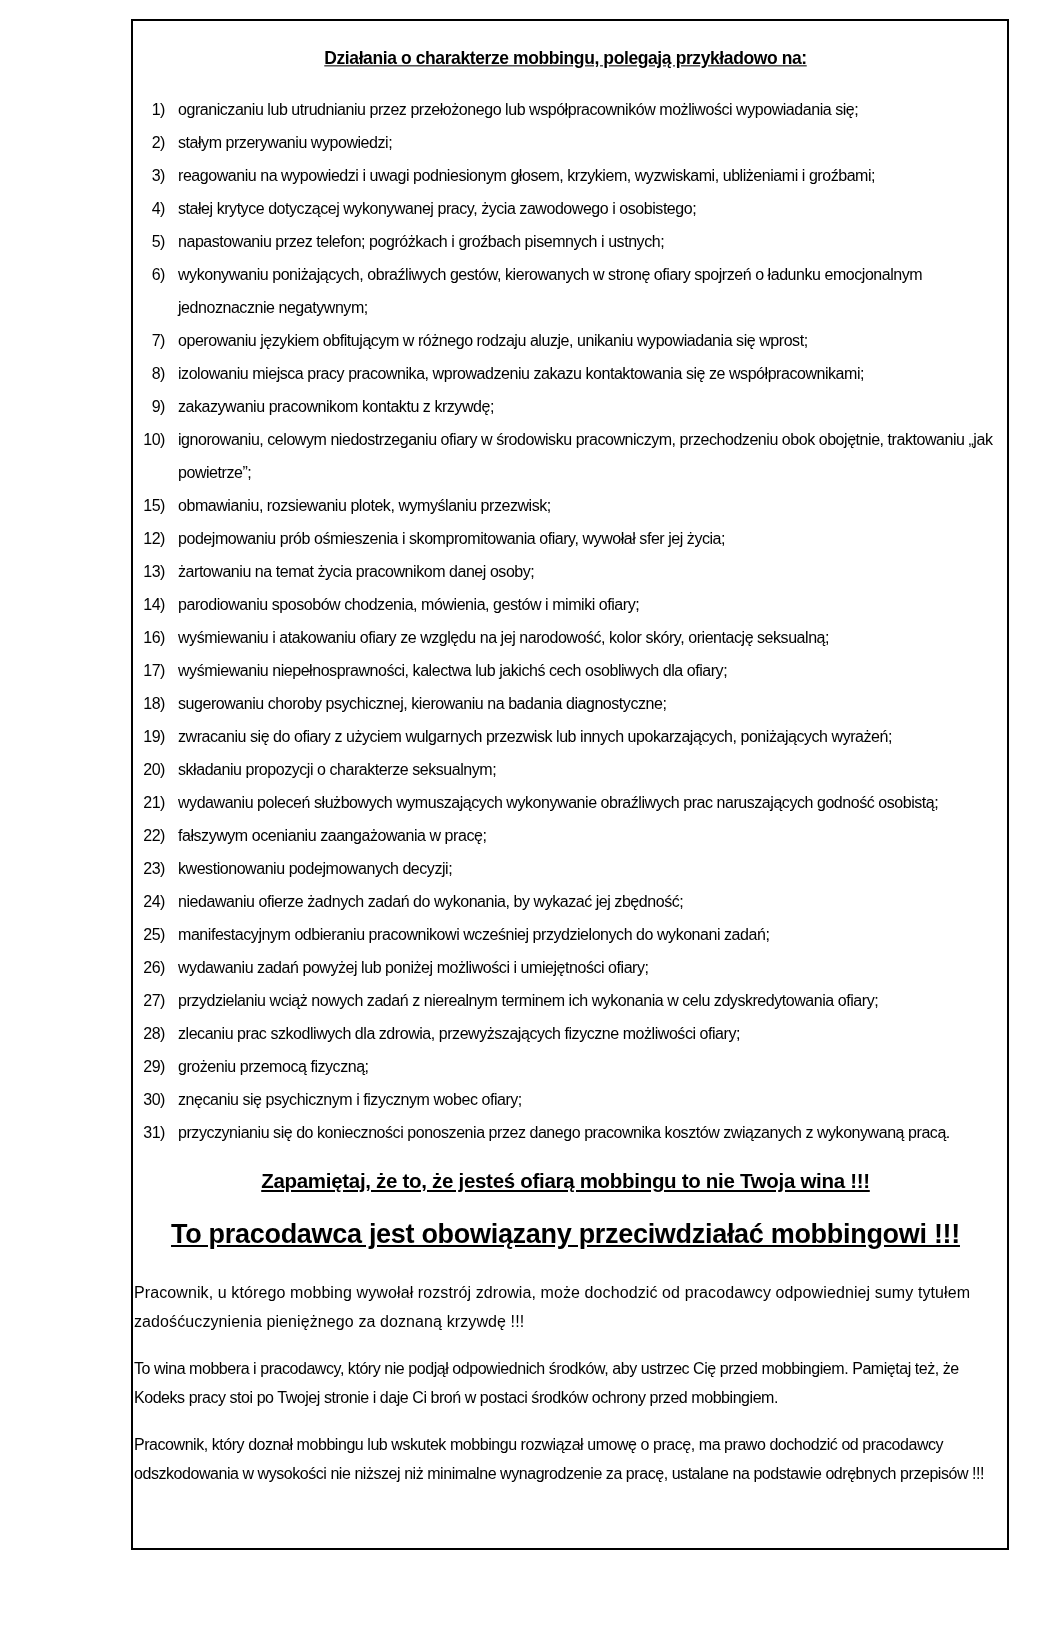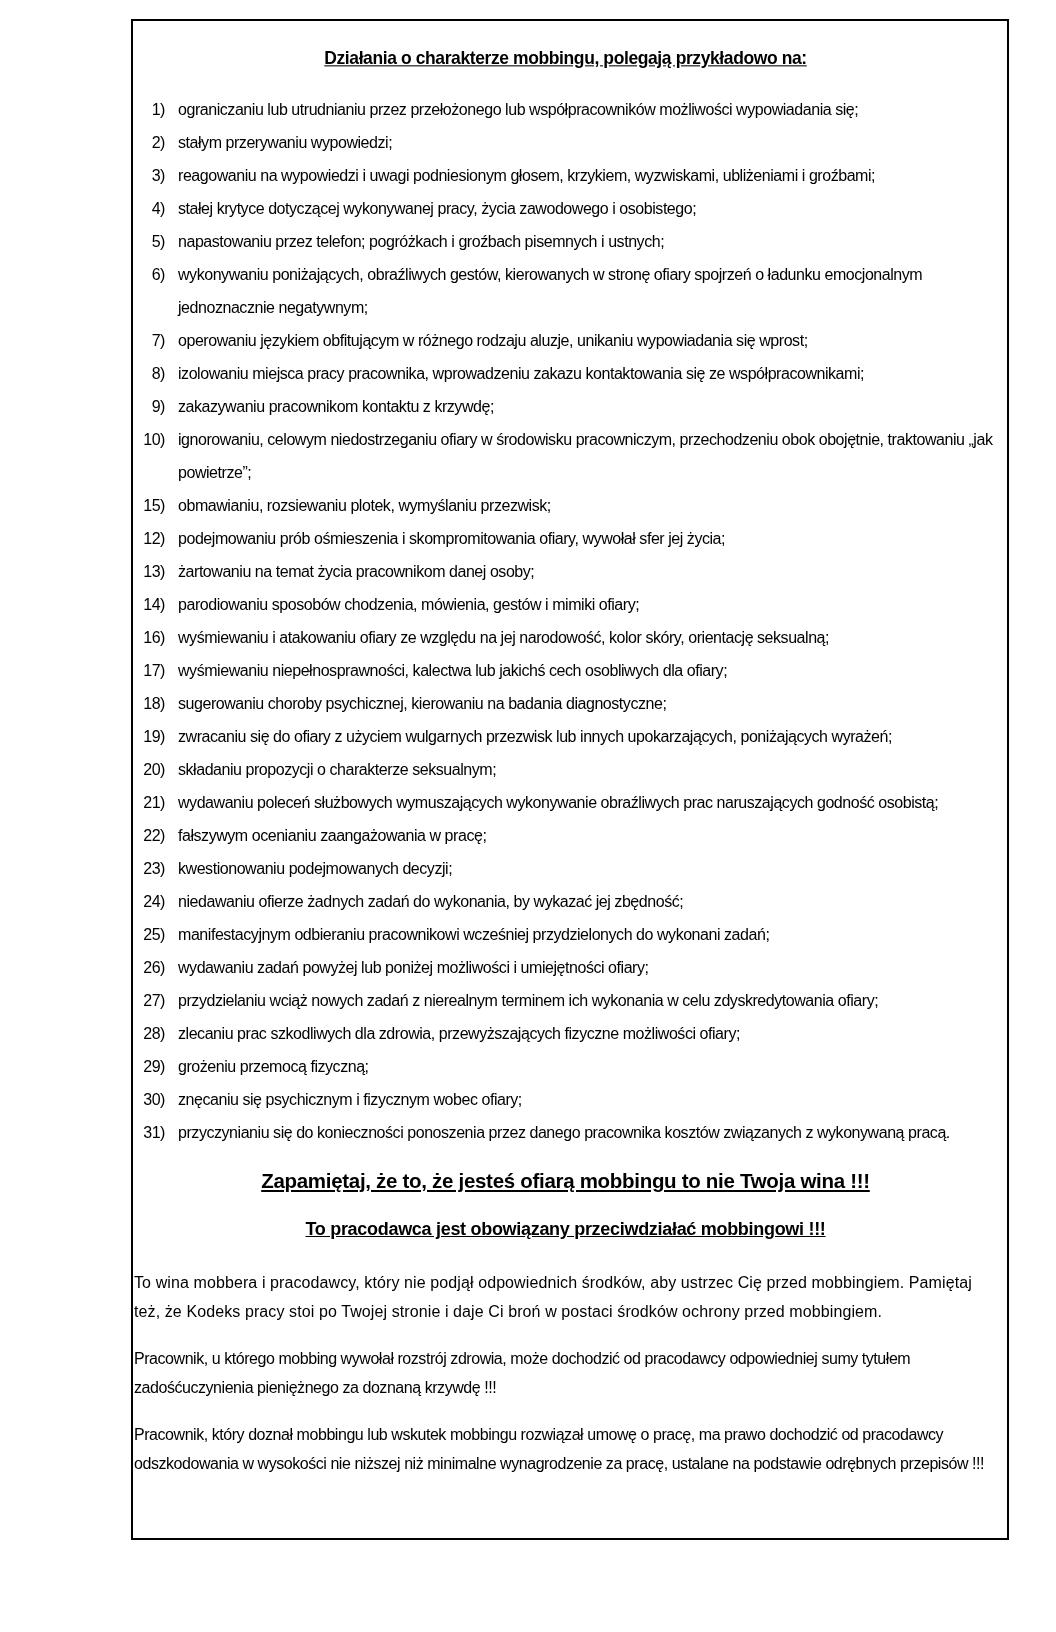--- a/index.html
+++ b/index.html
@@ -54,21 +54,21 @@
     margin-top: 20px;
     text-align: center;
     font-size: 20.5px;
     font-weight: bold;
     letter-spacing: -0.3px;
     text-decoration: underline;
   }
   .emphasis-2 {
     margin-top: 26px;
     text-align: center;
-    font-size: 18px;
+    font-size: 27px;
     font-weight: bold;
     letter-spacing: -0.3px;
     text-decoration: underline;
   }
   .bottom-paragraphs { margin-top: 28px; }
   .para {
     font-size: 16px;
     line-height: 29px;
     letter-spacing: -0.45px;
     margin-top: 18px;
@@ -206,18 +206,18 @@
       <span class="item-num">31)</span>
       <span class="item-text">przyczynianiu się do konieczności ponoszenia przez danego pracownika kosztów związanych z wykonywaną pracą.</span>
     </div>
     </div>
 
   <div class="emphasis-1">Zapamiętaj, że to, że jesteś ofiarą mobbingu to nie Twoja wina !!!</div>
 
   <div class="emphasis-2">To pracodawca jest obowiązany przeciwdziałać mobbingowi !!!</div>
 
   <div class="bottom-paragraphs">
+    <p class="para">Pracownik, u którego mobbing wywołał rozstrój zdrowia, może dochodzić od pracodawcy odpowiedniej sumy tytułem zadośćuczynienia pieniężnego za doznaną krzywdę !!!</p>
     <p class="para">To wina mobbera i pracodawcy, który nie podjął odpowiednich środków, aby ustrzec Cię przed mobbingiem. Pamiętaj też, że Kodeks pracy stoi po Twojej stronie i daje Ci broń w postaci środków ochrony przed mobbingiem.</p>
-    <p class="para">Pracownik, u którego mobbing wywołał rozstrój zdrowia, może dochodzić od pracodawcy odpowiedniej sumy tytułem zadośćuczynienia pieniężnego za doznaną krzywdę !!!</p>
     <p class="para">Pracownik, który doznał mobbingu lub wskutek mobbingu rozwiązał umowę o pracę, ma prawo dochodzić od pracodawcy odszkodowania w wysokości nie niższej niż minimalne wynagrodzenie za pracę, ustalane na podstawie odrębnych przepisów !!!</p>
   </div>
 
 </div>
 
 </body></html>

